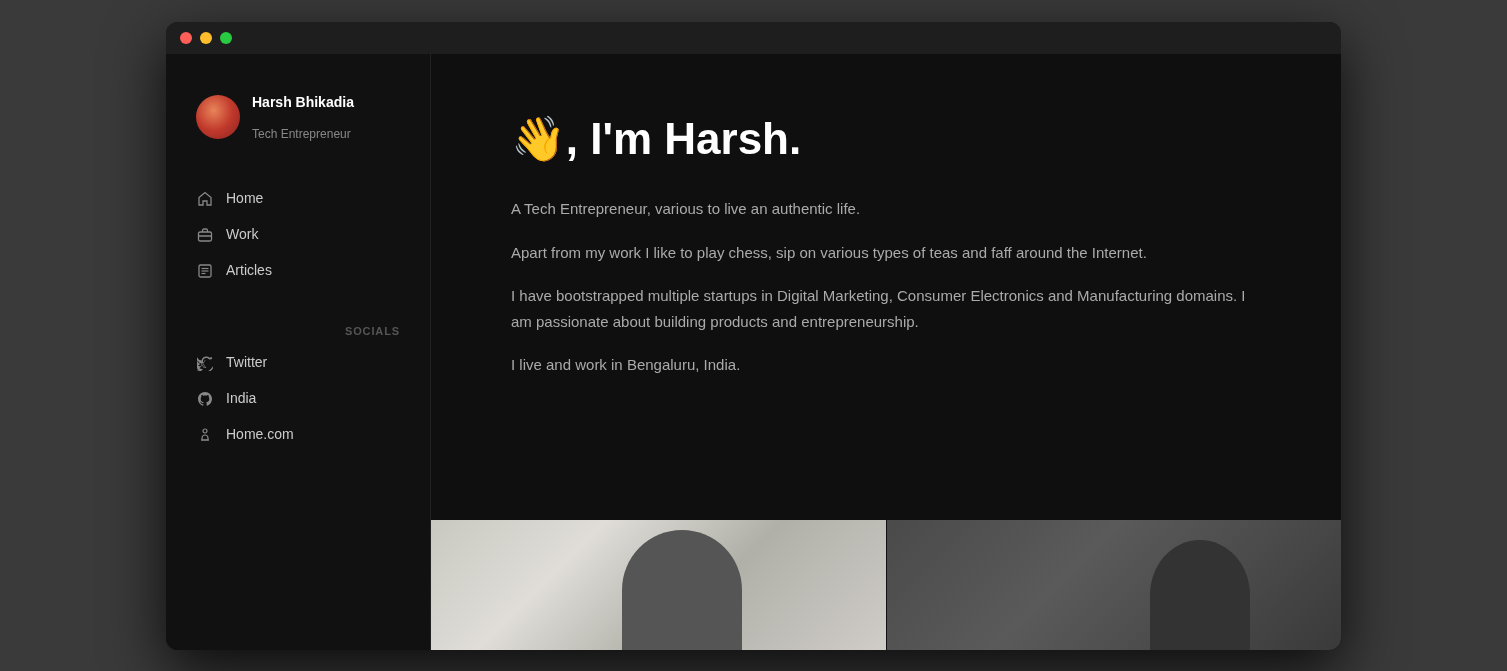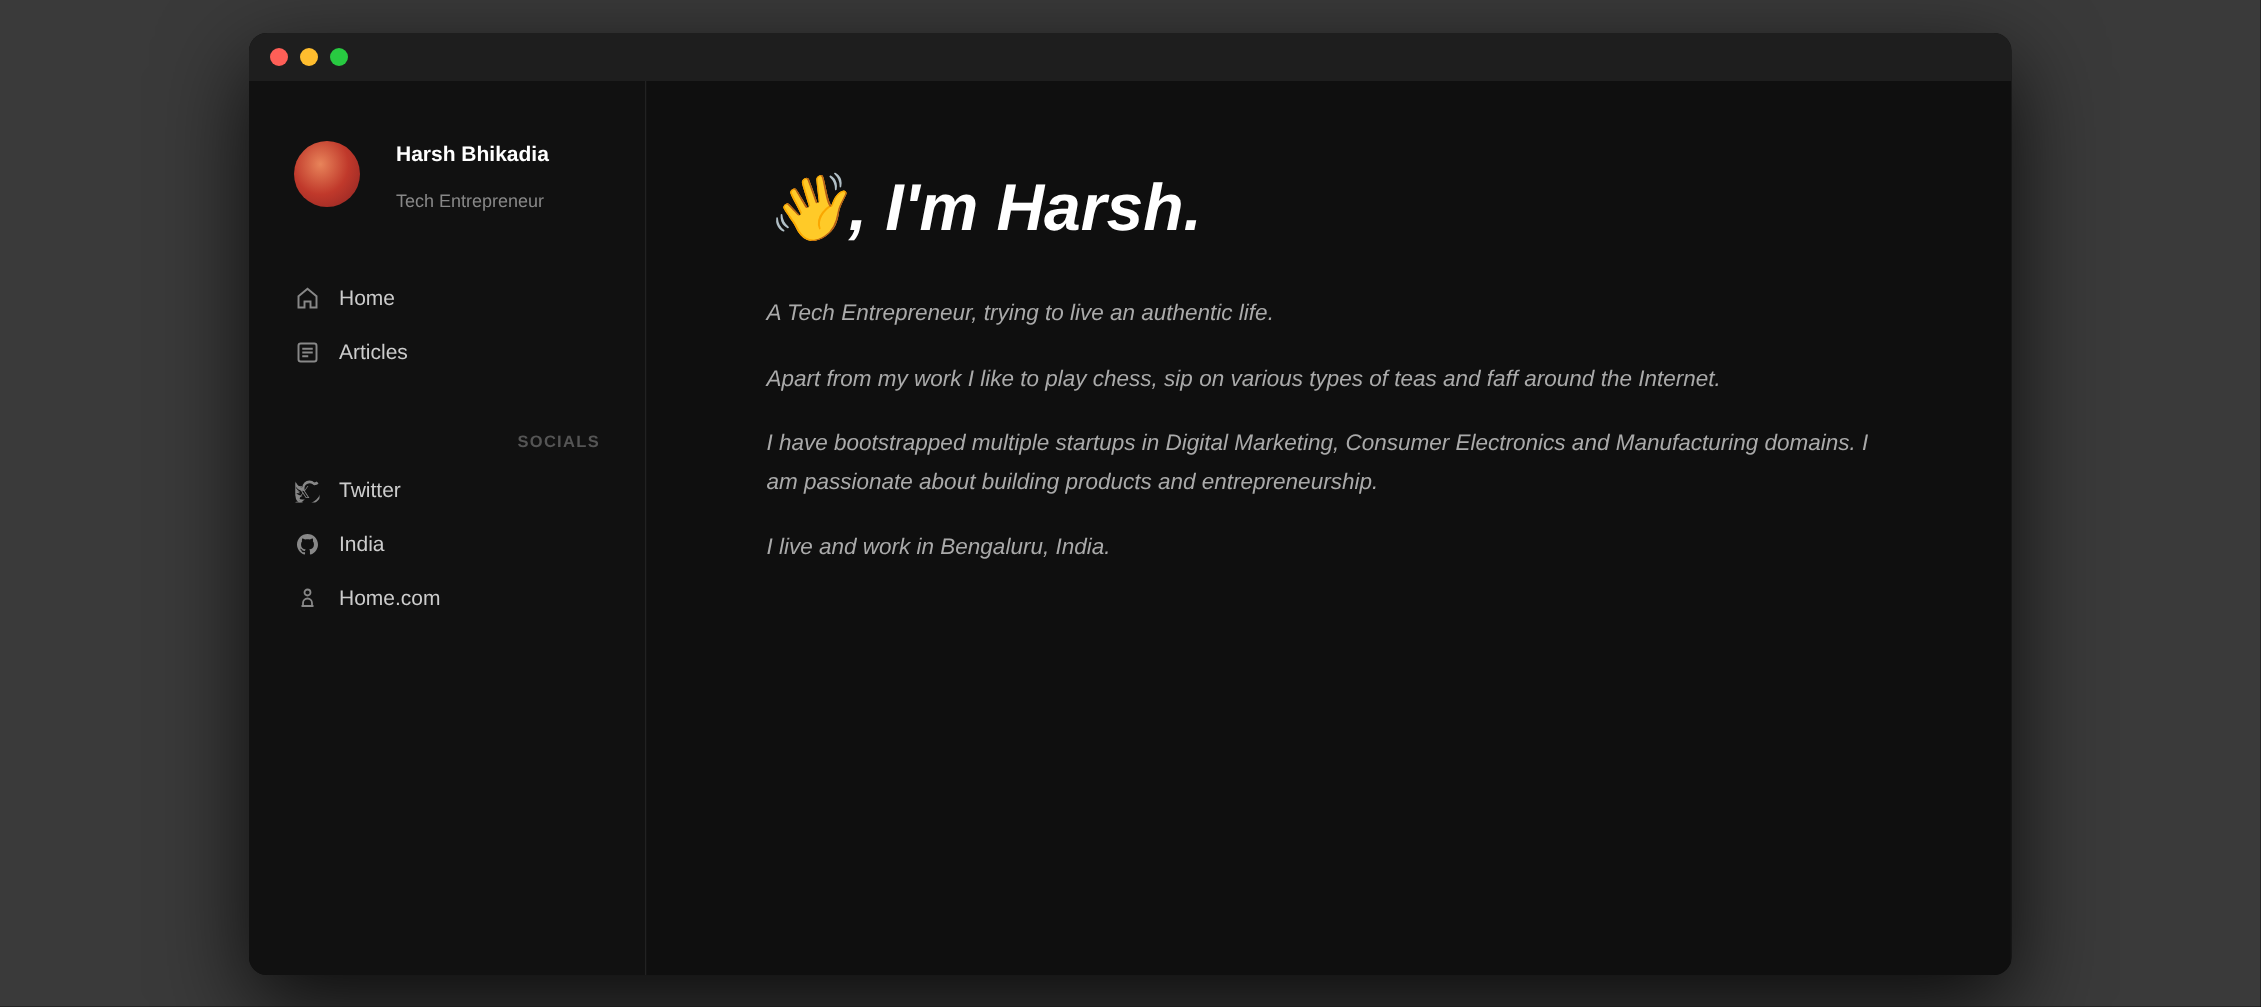--- a/index.html
+++ b/index.html
@@ -47,22 +47,22 @@
       width: 265px;
       background: #111111;
       border-right: 1px solid #222;
       padding: 40px 0 20px 0;
       display: flex;
       flex-direction: column;
       flex-shrink: 0;
     }
     .profile {
       display: flex;
-      align-items: flex-start;
-      gap: 24px;
+      align-items: center;
+      gap: 12px;
       padding: 0 30px 40px 30px;
     }
     .avatar {
       width: 44px;
       height: 44px;
       border-radius: 50%;
       background: linear-gradient(135deg, #c0392b 0%, #e74c3c 40%, #f39c12 100%);
       overflow: hidden;
       flex-shrink: 0;
       display: flex;
@@ -113,22 +113,21 @@
       letter-spacing: 0.08em;
       padding: 16px 30px 8px 30px;
       text-transform: uppercase;
       text-align: right;
     }
     .main {
       flex: 1;
       background: #0f0f0f;
       overflow-y: auto;
       display: flex;
-      flex-direction: row;
-      font-style: italic;
+      flex-direction: column;
     }
     .hero {
       padding: 60px 80px 50px 80px;
     }
     .hero-title {
       font-size: 44px;
       font-weight: 700;
       color: #ffffff;
       margin-bottom: 32px;
       line-height: 1.15;
@@ -215,20 +214,30 @@
           <span class="nav-icon">
             <svg width="16" height="16" viewBox="0 0 16 16" fill="none">
               <path d="M2 6.5L8 1.5L14 6.5V14H10V10H6V14H2V6.5Z" stroke="#888" stroke-width="1.3" fill="none"></path>
             </svg>
           </span>
           <span>Home</span>
         </div>
         <div class="nav-item">
           <span class="nav-icon">
             <svg width="16" height="16" viewBox="0 0 16 16" fill="none">
+              <rect x="1.5" y="5" width="13" height="9" rx="1.5" stroke="#888" stroke-width="1.3" fill="none"></rect>
+              <path d="M5.5 5V3.5C5.5 2.7 6.2 2 7 2H9C9.8 2 10.5 2.7 10.5 3.5V5" stroke="#888" stroke-width="1.3"></path>
+              <line x1="1.5" y1="9" x2="14.5" y2="9" stroke="#888" stroke-width="1.3"></line>
+            </svg>
+          </span>
+          <span>Work</span>
+        </div>
+        <div class="nav-item">
+          <span class="nav-icon">
+            <svg width="16" height="16" viewBox="0 0 16 16" fill="none">
               <rect x="2" y="2" width="12" height="12" rx="1.5" stroke="#888" stroke-width="1.3" fill="none"></rect>
               <line x1="4.5" y1="5.5" x2="11.5" y2="5.5" stroke="#888" stroke-width="1.2"></line>
               <line x1="4.5" y1="8" x2="11.5" y2="8" stroke="#888" stroke-width="1.2"></line>
               <line x1="4.5" y1="10.5" x2="8.5" y2="10.5" stroke="#888" stroke-width="1.2"></line>
             </svg>
           </span>
           <span>Articles</span>
         </div>
       </div>
 
@@ -269,21 +278,21 @@
           </svg>
         </span>
         <span>Home.com</span>
       </div>
     </div>
 
     <div class="main">
       <div class="hero">
         <h1 class="hero-title">👋, I'm Harsh.</h1>
         <div class="hero-body">
-          <p>A Tech Entrepreneur, trying to live an authentic life.</p>
+          <p>A Tech Entrepreneur, various to live an authentic life.</p>
           <p>Apart from my work I like to play chess, sip on various types of teas and faff around the Internet.</p>
           <p>I have bootstrapped multiple startups in Digital Marketing, Consumer Electronics and Manufacturing domains. I am passionate about building products and entrepreneurship.</p>
           <p>I live and work in Bengaluru, India.</p>
         </div>
       </div>
       <div class="images-row">
         <div class="img-placeholder img-placeholder-1"></div>
         <div class="img-placeholder img-placeholder-2"></div>
       </div>
     </div>

